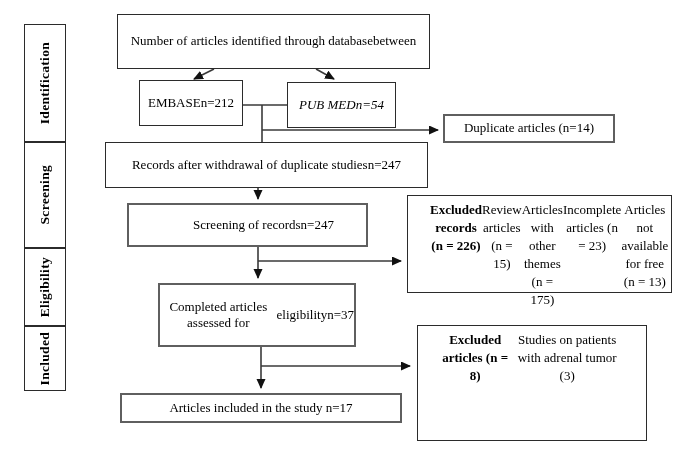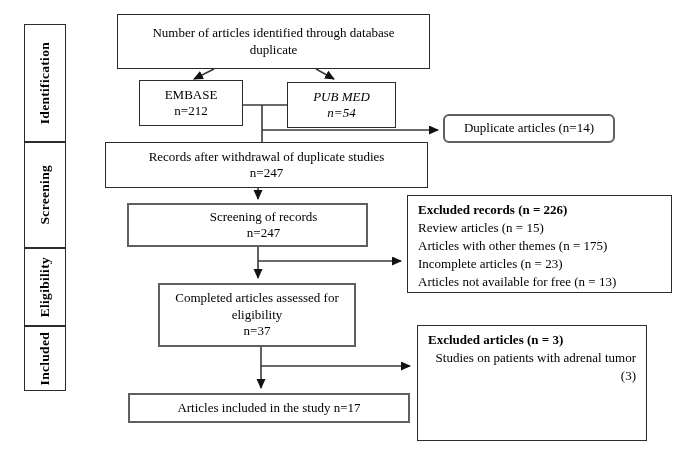--- a/index.html
+++ b/index.html
@@ -6,27 +6,27 @@
   #canvas{
     position:relative;width:683px;height:449px;background:#ffffff;overflow:hidden;
     font-family:"Liberation Serif","DejaVu Serif",serif;color:#000;
   }
   svg.connectors{position:absolute;left:0;top:0;width:683px;height:449px;pointer-events:none;}
 
   
   .box{
     position:absolute;box-sizing:border-box;background:#fff;
     border:1.5px solid #2b2b2b;
-    display:flex;flex-direction:column;align-items:center;justify-content:center;
+    display:flex;flex-direction:row;align-items:center;justify-content:center;
     font-size:13px;line-height:16.5px;text-align:center;
   }
   .box.soft{border:2px solid #5f5f5f;}
   .note{
-    align-items:flex-start;justify-content:flex-start;text-align:right;
-    padding:5px 10px;line-height:18px;border:1.5px solid #2b2b2b;
+    align-items:flex-start;justify-content:flex-start;text-align:center;
+    padding:5px 22px;line-height:18px;border:1.5px solid #2b2b2b;
   }
   .note .t{font-weight:bold;}
 
   
   .stage{
     position:absolute;left:24px;width:42px;box-sizing:border-box;background:#fff;
     border:1.5px solid #2b2b2b;display:flex;align-items:center;justify-content:center;
   }
   .stage span{
     writing-mode:vertical-rl;transform:rotate(180deg);
@@ -34,27 +34,27 @@
   }
   #stage-identification{top:24px;height:118px;}
   #stage-screening{top:142px;height:106px;}
   #stage-eligibility{top:248px;height:78px;}
   #stage-included{top:326px;height:65px;}
 
   
   #box-identified{left:117px;top:14px;width:313px;height:55px;}
   #box-embase{left:139px;top:80px;width:104px;height:46px;}
   #box-pubmed{left:287px;top:82px;width:109px;height:46px;font-style:italic;}
-  #box-duplicates{left:443px;top:114px;width:172px;height:29px;border-radius:6px;}
+  #box-duplicates{left:443px;top:114px;width:172px;height:29px;}
   #box-records{left:105px;top:142px;width:323px;height:46px;}
   #box-screening{left:127px;top:203px;width:241px;height:44px;padding-left:32px;}
   #box-excluded-records{left:407px;top:195px;width:265px;height:98px;}
   #box-eligibility{left:158px;top:283px;width:198px;height:64px;}
   #box-excluded-articles{left:417px;top:325px;width:230px;height:116px;}
-  #box-included{left:128px;top:393px;width:282px;height:30px;text-align:right;}
+  #box-included{left:120px;top:393px;width:282px;height:30px;text-align:right;}
 </style>
 </head>
 <body>
 
 <div id="canvas">
 
   <svg class="connectors" viewBox="0 0 683 449" xmlns="http://www.w3.org/2000/svg">
     <defs>
       <marker id="ah" markerWidth="11" markerHeight="10" refX="9" refY="4.5" orient="auto" markerUnits="userSpaceOnUse">
         <path d="M0,0 L10,4.5 L0,9 Z" fill="#111111"></path>
@@ -82,21 +82,21 @@
   </div>
   <div class="stage" id="stage-eligibility">
     <span>Eligibility</span>
   </div>
   <div class="stage" id="stage-included">
     <span>Included</span>
   </div>
 
   <div class="box" id="box-identified">
     <div>Number of articles identified through database</div>
-    <div>duplicate</div>
+    <div>between</div>
   </div>
 
   <div class="box" id="box-embase">
     <div>EMBASE</div>
     <div>n=212</div>
   </div>
 
   <div class="box" id="box-pubmed">
     <div>PUB MED</div>
     <div>n=54</div>
@@ -124,21 +124,21 @@
     <div>Articles not available for free (n = 13)</div>
   </div>
 
   <div class="box soft" id="box-eligibility">
     <div>Completed articles assessed for</div>
     <div>eligibility</div>
     <div>n=37</div>
   </div>
 
   <div class="box note" id="box-excluded-articles">
-    <div class="t">Excluded articles (n = 3)</div>
+    <div class="t">Excluded articles (n = 8)</div>
     <div>Studies on patients with adrenal tumor (3)</div>
   </div>
 
   <div class="box soft" id="box-included">
     <div>Articles included in the study n=17</div>
   </div>
 
 </div>
 
 </body></html>

